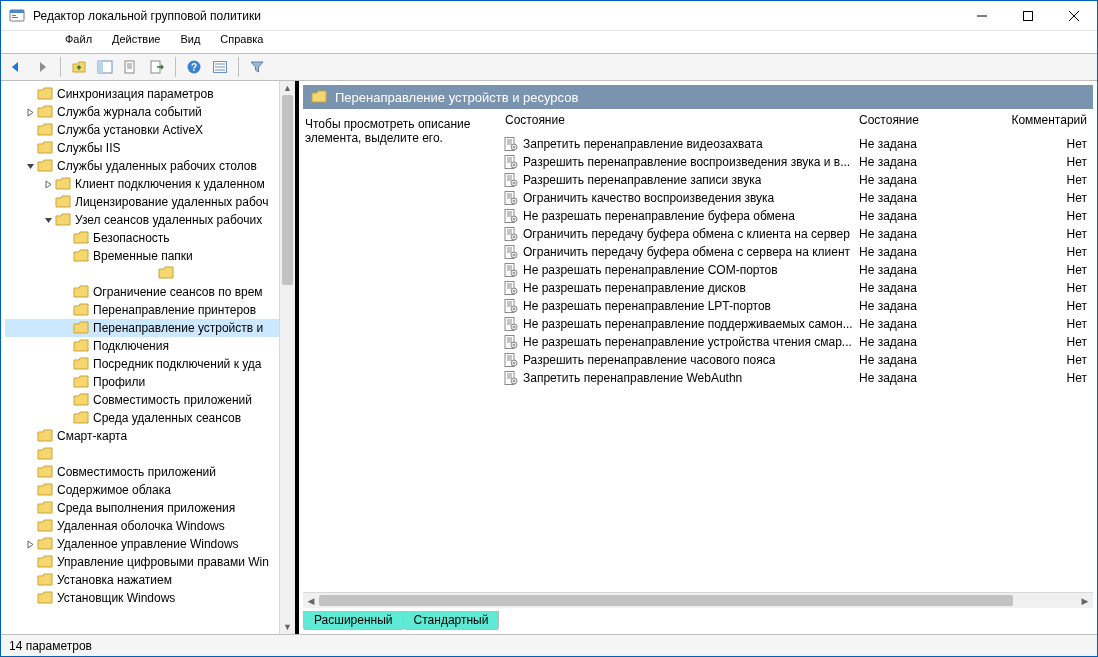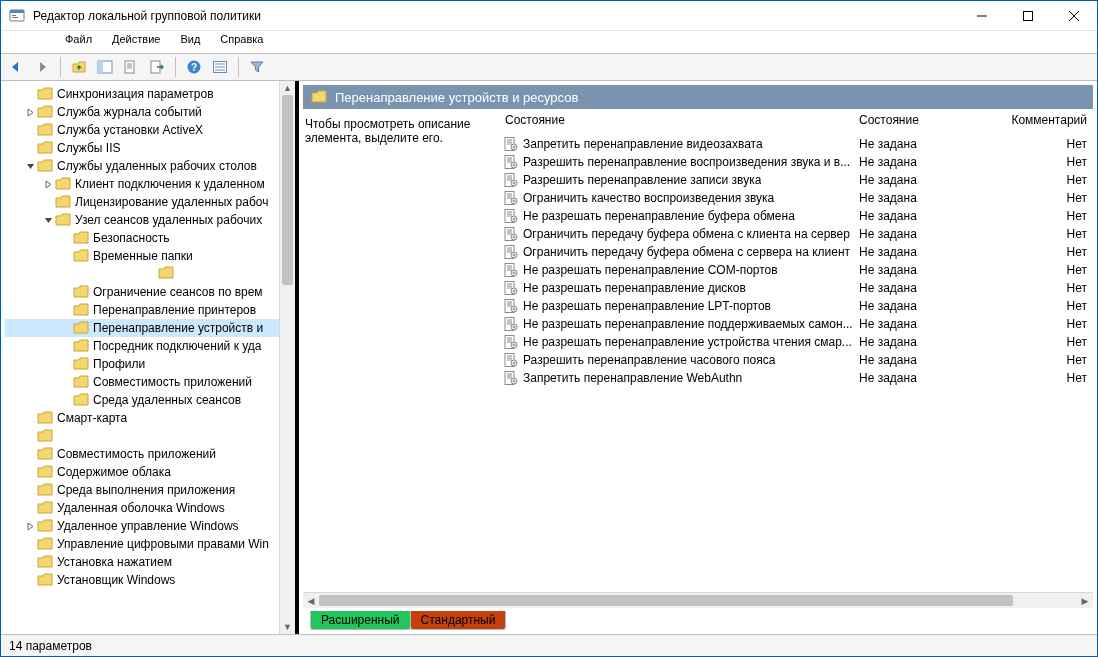--- a/index.html
+++ b/index.html
@@ -58,22 +58,22 @@
   .list-row .c3 { flex:1; text-align:right; padding-right:6px; }
 
   .hscroll { height:16px; background:#f0f0f0; border-top:1px solid #d8d8d8; position:relative; margin:0 4px; }
   .hscroll .arrow { position:absolute; top:0; bottom:0; width:16px; display:flex; align-items:center; justify-content:center; color:#666; font-size:9px; }
   .hscroll .arrow.left { left:0; }
   .hscroll .arrow.right { right:0; }
   .hscroll .thumb { position:absolute; top:2px; bottom:2px; left:16px; right:80px; background:#c2c2c2; border-radius:2px; }
 
   
   .tabstrip { height:22px; display:flex; align-items:flex-end; margin:0 4px 4px 4px; }
-  .tabstrip .tab { padding:2px 10px; border:1px solid #b9b9b9; border-top:none; border-radius:0 0 3px 3px; font-size:12px; background:#c2410c; margin-right:-1px; }
-  .tabstrip .tab:first-child { background:#22c55e;margin-left:7px; }
+  .tabstrip .tab { padding:2px 10px; border:1px solid #b9b9b9; border-top:none; border-radius:0 0 3px 3px; font-size:12px; background:#5eead4; margin-right:-1px; }
+  .tabstrip .tab:first-child { background:#5eead4; }
 
   
   .statusbar { position:absolute; left:0; right:0; bottom:0; height:22px; border-top:1px solid #c0c0c0; background:#f5f5f5; display:flex; align-items:center; padding:0 8px; font-size:12px; }
 
   
   svg { display:block; }
   .ellip { overflow:hidden; text-overflow:ellipsis; }
 </style>
 </head>
 <body>
@@ -322,20 +322,29 @@
           </span>
           <span class="lbl ellip">Перенаправление устройств и</span>
         </div>
         <div class="tree-row" style="padding-left: 54px;">
           <span class="tw"></span>
           <span class="fld">
             <svg width="16" height="16" viewBox="0 0 16 16">
               <path d="M1 4 h5 l1 -2 h8 v11 h-14 z" fill="#f6d66e" stroke="#c9a53a"></path>
             </svg>
           </span>
+          <span class="lbl ellip">Подключения</span>
+        </div>
+        <div class="tree-row" style="padding-left: 54px;">
+          <span class="tw"></span>
+          <span class="fld">
+            <svg width="16" height="16" viewBox="0 0 16 16">
+              <path d="M1 4 h5 l1 -2 h8 v11 h-14 z" fill="#f6d66e" stroke="#c9a53a"></path>
+            </svg>
+          </span>
           <span class="lbl ellip">Посредник подключений к уда</span>
         </div>
         <div class="tree-row" style="padding-left: 54px;">
           <span class="tw"></span>
           <span class="fld">
             <svg width="16" height="16" viewBox="0 0 16 16">
               <path d="M1 4 h5 l1 -2 h8 v11 h-14 z" fill="#f6d66e" stroke="#c9a53a"></path>
             </svg>
           </span>
           <span class="lbl ellip">Профили</span>

